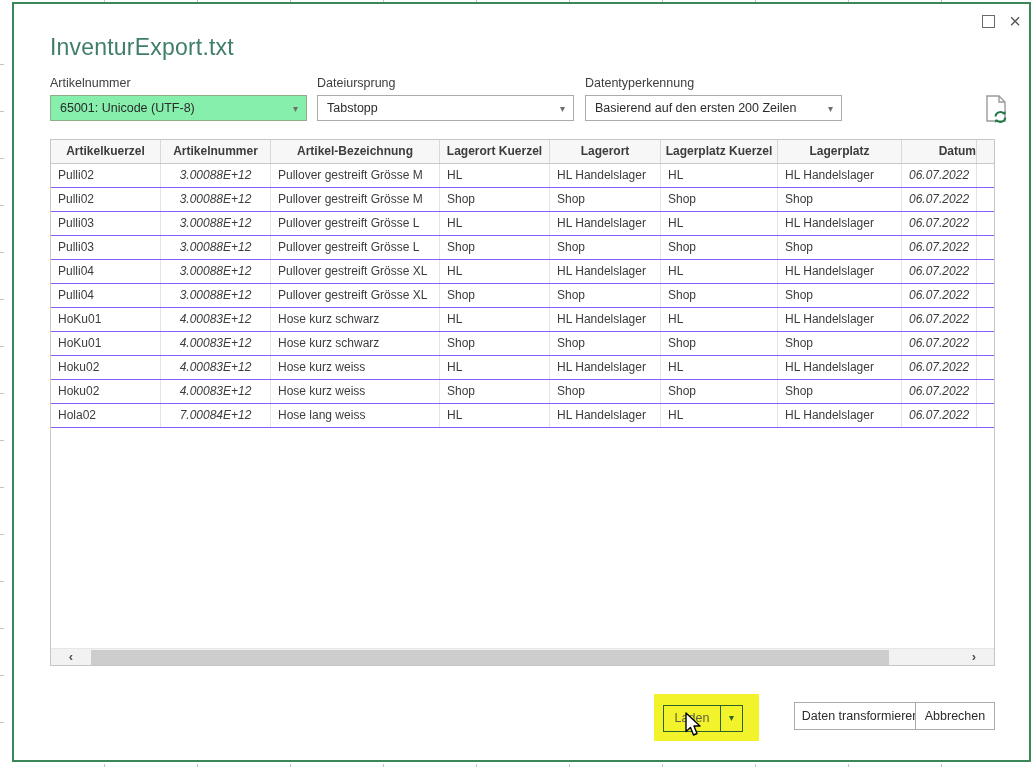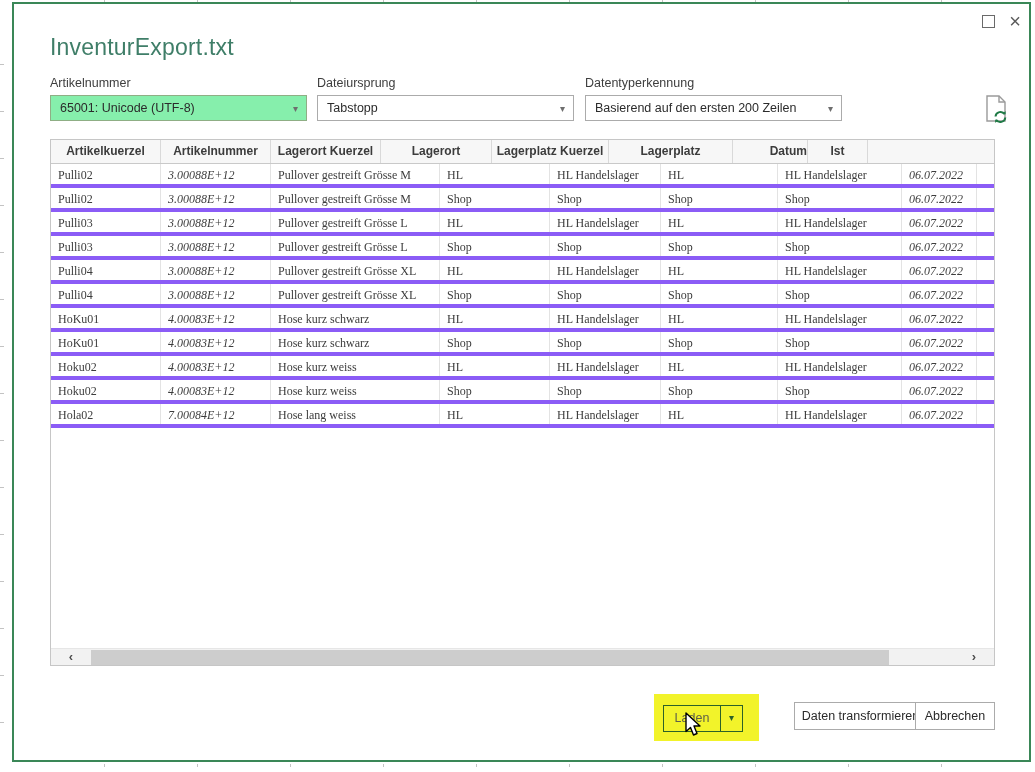--- a/index.html
+++ b/index.html
@@ -34,24 +34,24 @@
   .chevron { font-size:10px; color:#6e6e6e; }
 
   .refresh-icon { position:absolute; left:970px; top:90px; width:26px; height:30px; cursor:pointer; }
 
   
   .grid { position:absolute; left:36px; top:135px; width:945px; height:527px;
           border:1px solid #c6c6c6; background:#fff; overflow:hidden; }
   .thead { display:flex; height:24px; border-bottom:1px solid #c9c9c9; background:#f7f7f7; }
   .th { flex:0 0 auto; font-size:12px; font-weight:bold; color:#3c3c3c; text-align:center;
         line-height:23px; border-right:1px solid #d9d9d9; overflow:hidden; white-space:nowrap; }
-  .tr { display:flex; height:24px; border-bottom:4px solid #8b5cf6;font-family:Liberation Serif, serif; }
+  .tr { display:flex; height:24px; border-bottom:1px solid #8b5cf6; }
   .td { flex:0 0 auto; font-size:12px; color:#3c3c3c; line-height:23px; padding:0 7px;
         border-right:1px solid #e3e3e3; overflow:hidden; white-space:nowrap; }
-  .td.align-right { text-align:left; }
+  .td.align-right { text-align:center; }
   .td.italic { font-style:italic; }
 
   
   .hscroll { position:absolute; left:0; bottom:0; width:100%; height:17px; background:#f2f2f2;
              border-top:1px solid #e6e6e6; }
   .hs-arrow { position:absolute; top:0; width:40px; height:17px; text-align:center;
               font-size:13px; font-weight:bold; color:#4d4d4d; line-height:16px; cursor:pointer; }
   .hs-arrow.left { left:0; }
   .hs-arrow.right { right:0; }
   .hs-thumb { position:absolute; left:40px; top:1px; width:798px; height:15px; background:#cdcdcd; cursor:grab; }
@@ -120,20 +120,21 @@
       <path d="M11.5 22.5 a5 5 0 0 1 9.2 -2.2" fill="none" stroke="#1f7a46" stroke-width="2"></path>
       <path d="M21.8 17.2 l-0.4 3.4 -3.2 -1.4 z" fill="#1f7a46"></path>
       <path d="M21.3 23.5 a5 5 0 0 1 -9.2 2.2" fill="none" stroke="#1f7a46" stroke-width="2"></path>
       <path d="M11 28.8 l0.4 -3.4 3.2 1.4 z" fill="#1f7a46"></path>
     </svg>
 
     <div class="grid">
       <div class="thead">
           <div class="th" style="width: 110px;">Artikelkuerzel</div>
           <div class="th" style="width: 110px;">Artikelnummer</div>
+          <div class="th" style="width: 169px;">Artikel-Bezeichnung</div>
           <div class="th" style="width: 110px;">Lagerort Kuerzel</div>
           <div class="th" style="width: 111px;">Lagerort</div>
           <div class="th" style="width: 117px;">Lagerplatz Kuerzel</div>
           <div class="th" style="width: 124px;">Lagerplatz</div>
           <div class="th" style="width: 75px; text-align: right;">Datum</div>
           <div class="th" style="width: 60px;">Ist</div>
         </div>
       <div>
           <div class="tr">
             <div class="td align-left" style="width: 110px;">Pulli02</div>

